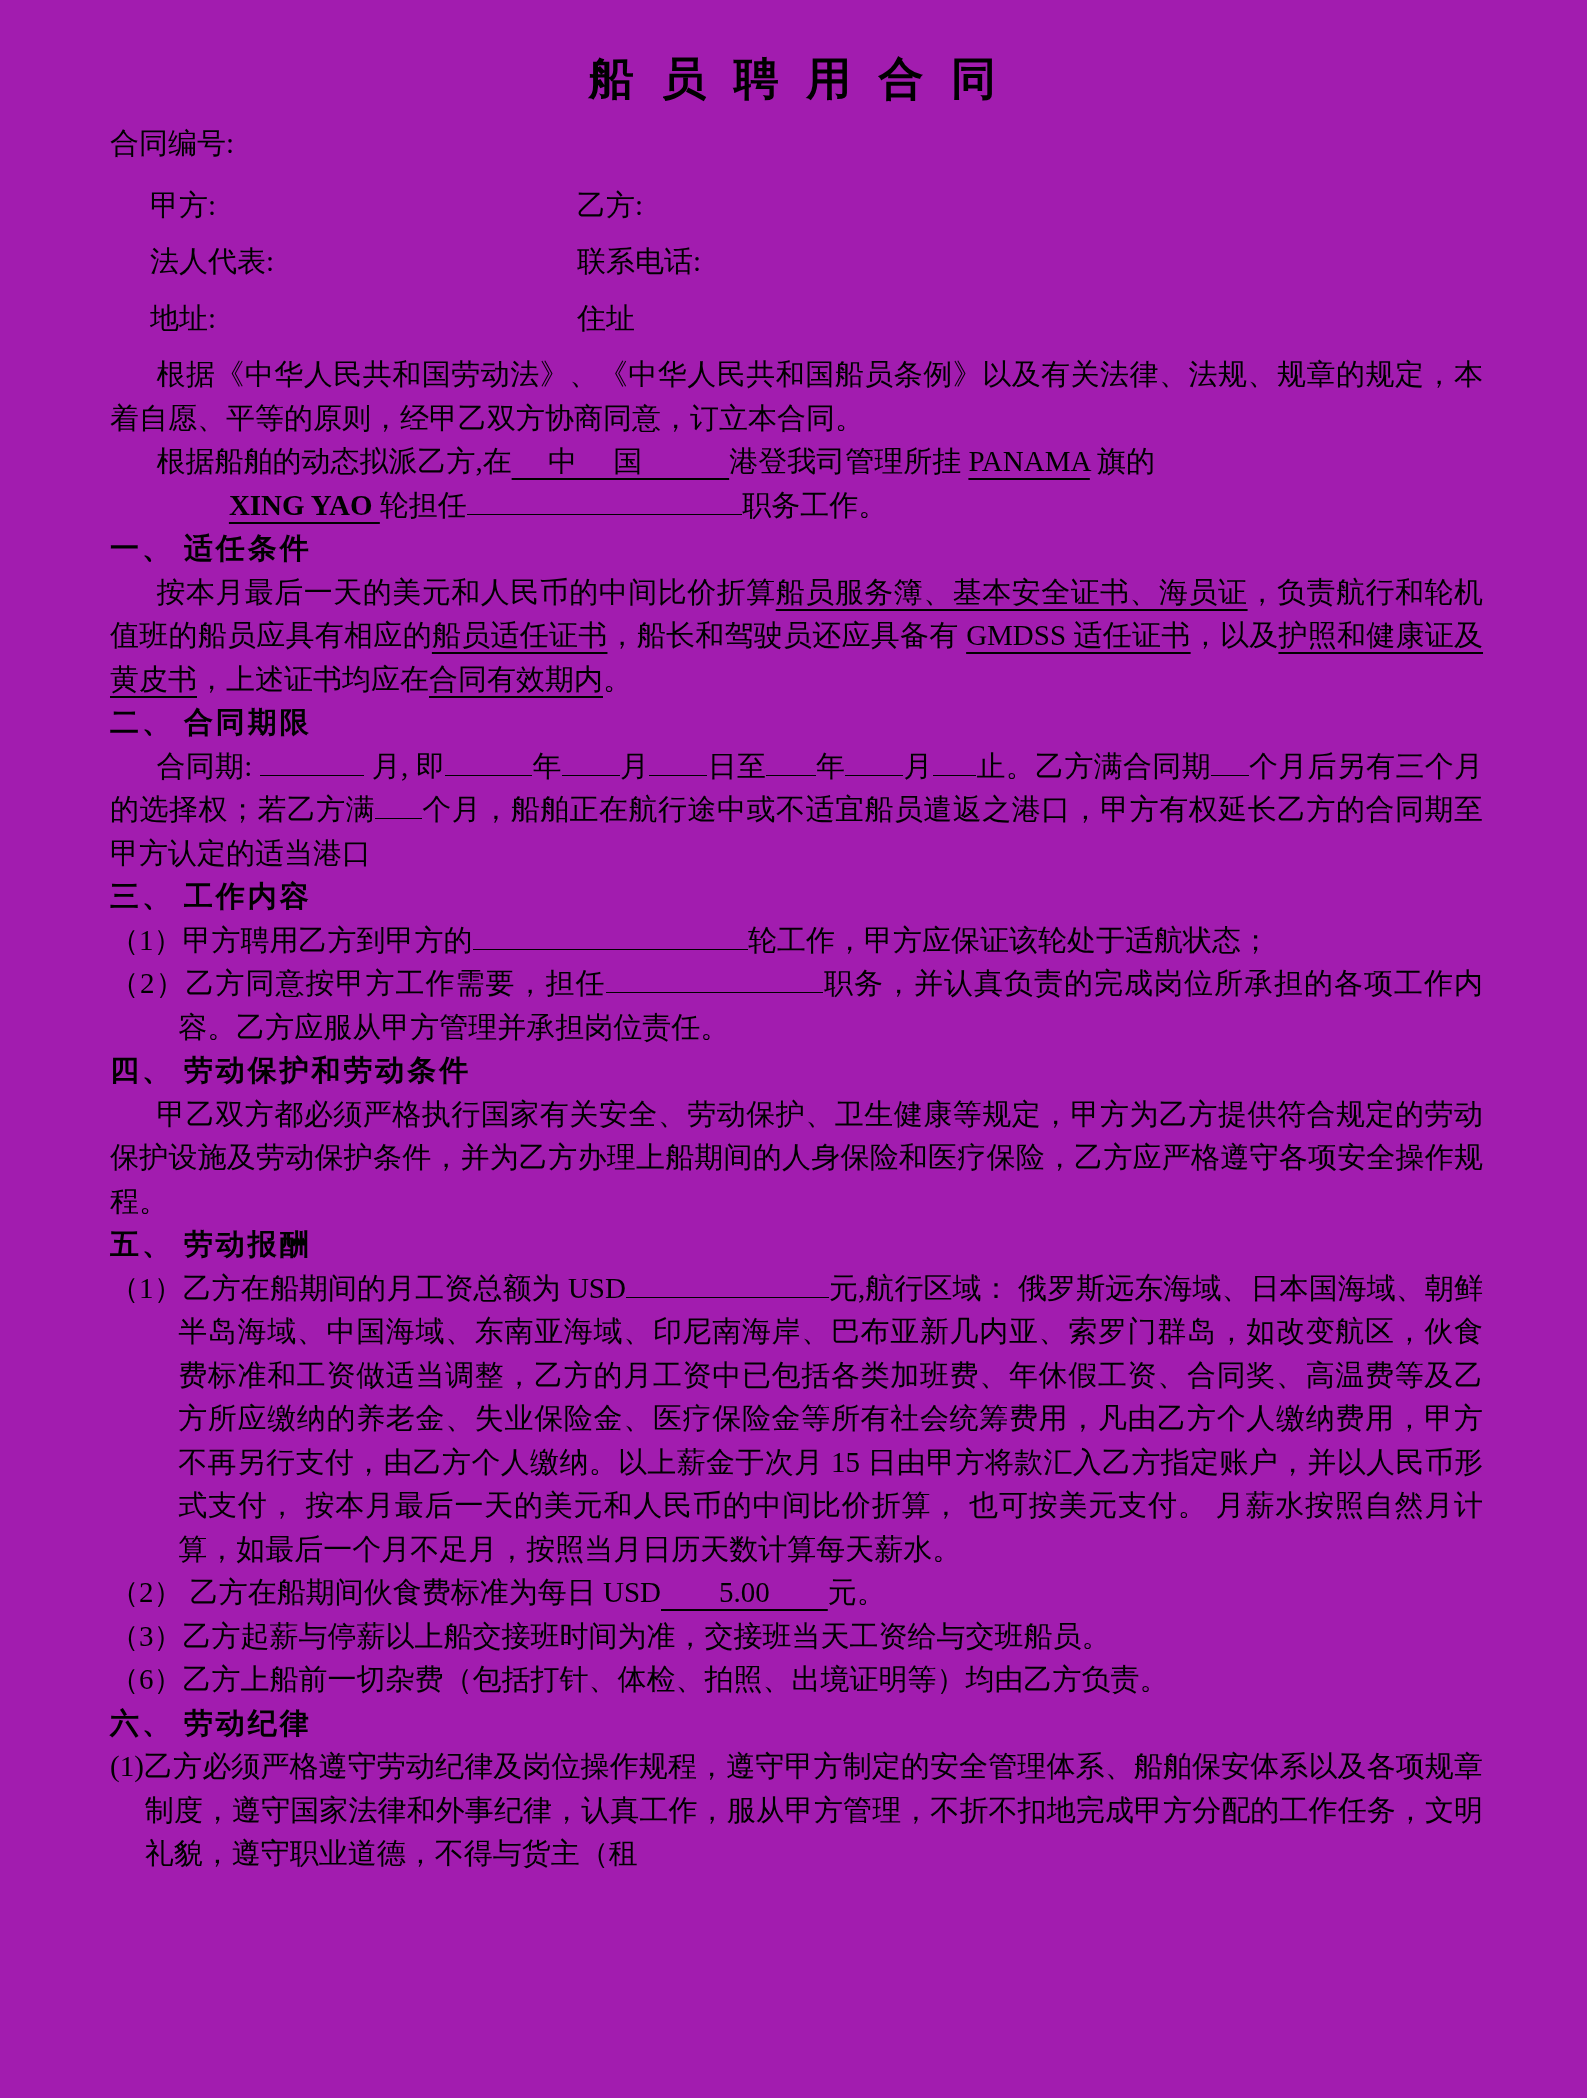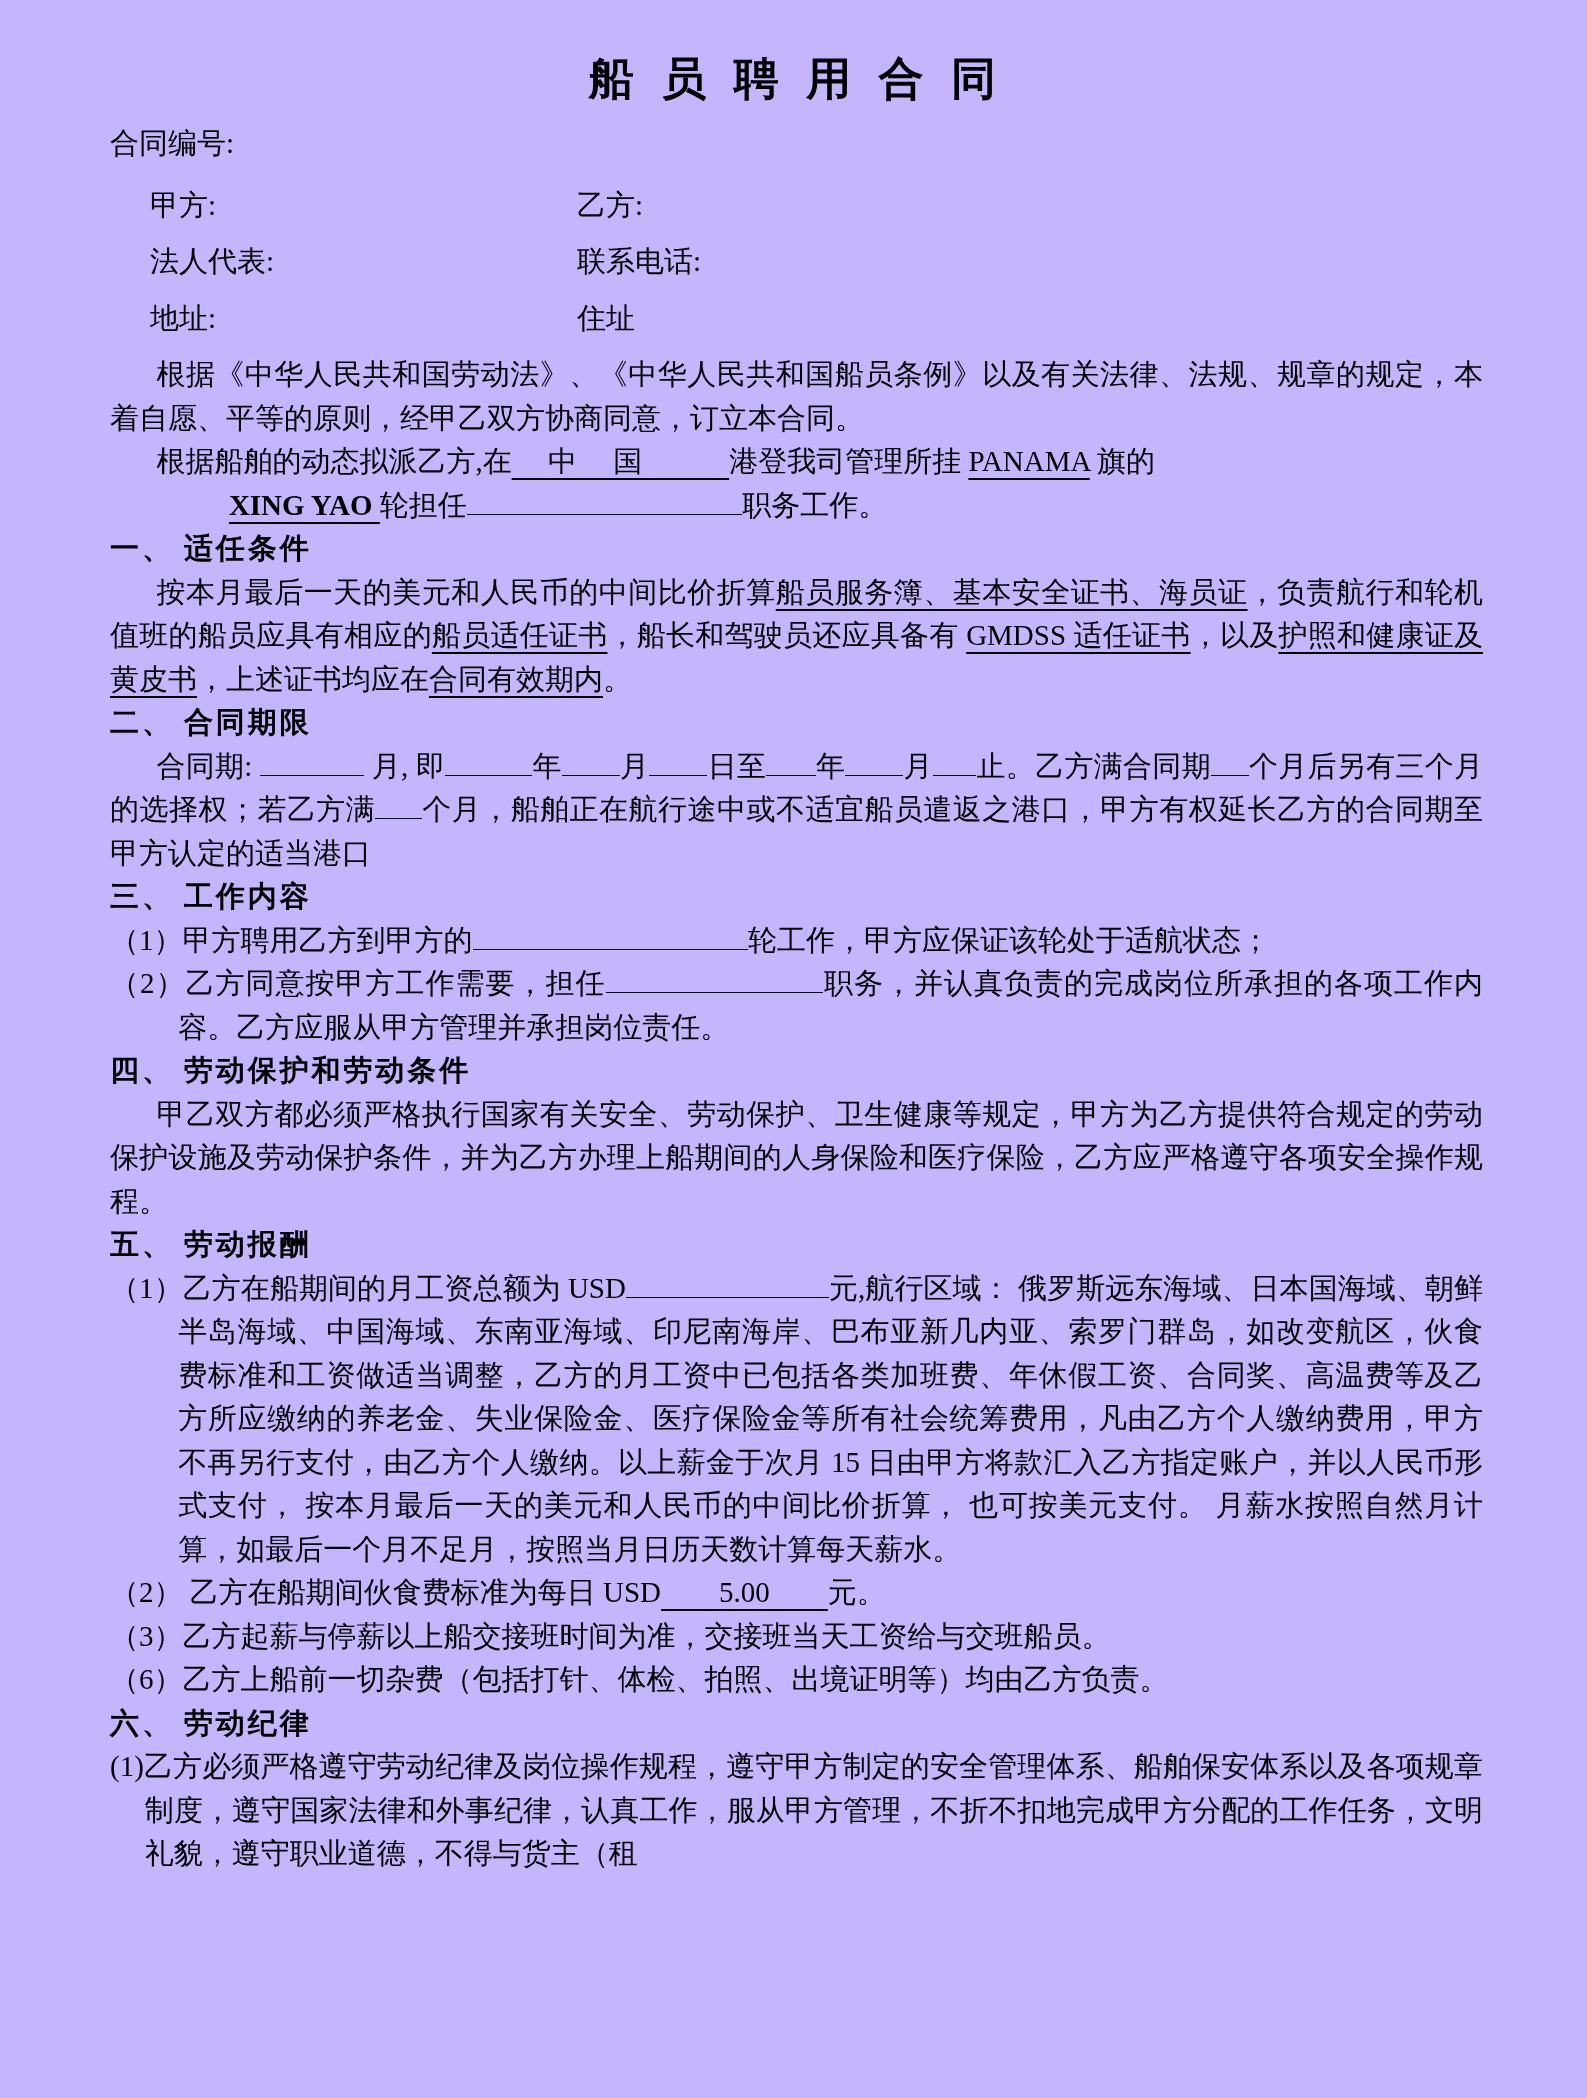--- a/index.html
+++ b/index.html
@@ -1,19 +1,19 @@
 <!DOCTYPE html>
 <html><head>
 <meta charset="utf-8">
 <style>
   html,body{margin:0;padding:0;background:#e8e8e8;}
   .page{
     position:relative;
     width:1587px;height:2098px;
-    background:#c4b5fd;
+    background:#a21caf;
     box-sizing:border-box;
     padding:52px 104px 0 110px;
     overflow:hidden;
     font-family:"Liberation Serif","DejaVu Serif",serif;
     color:#000;
     font-size:29px;
     line-height:1.50;
   }
   .title{
     text-align:center;

